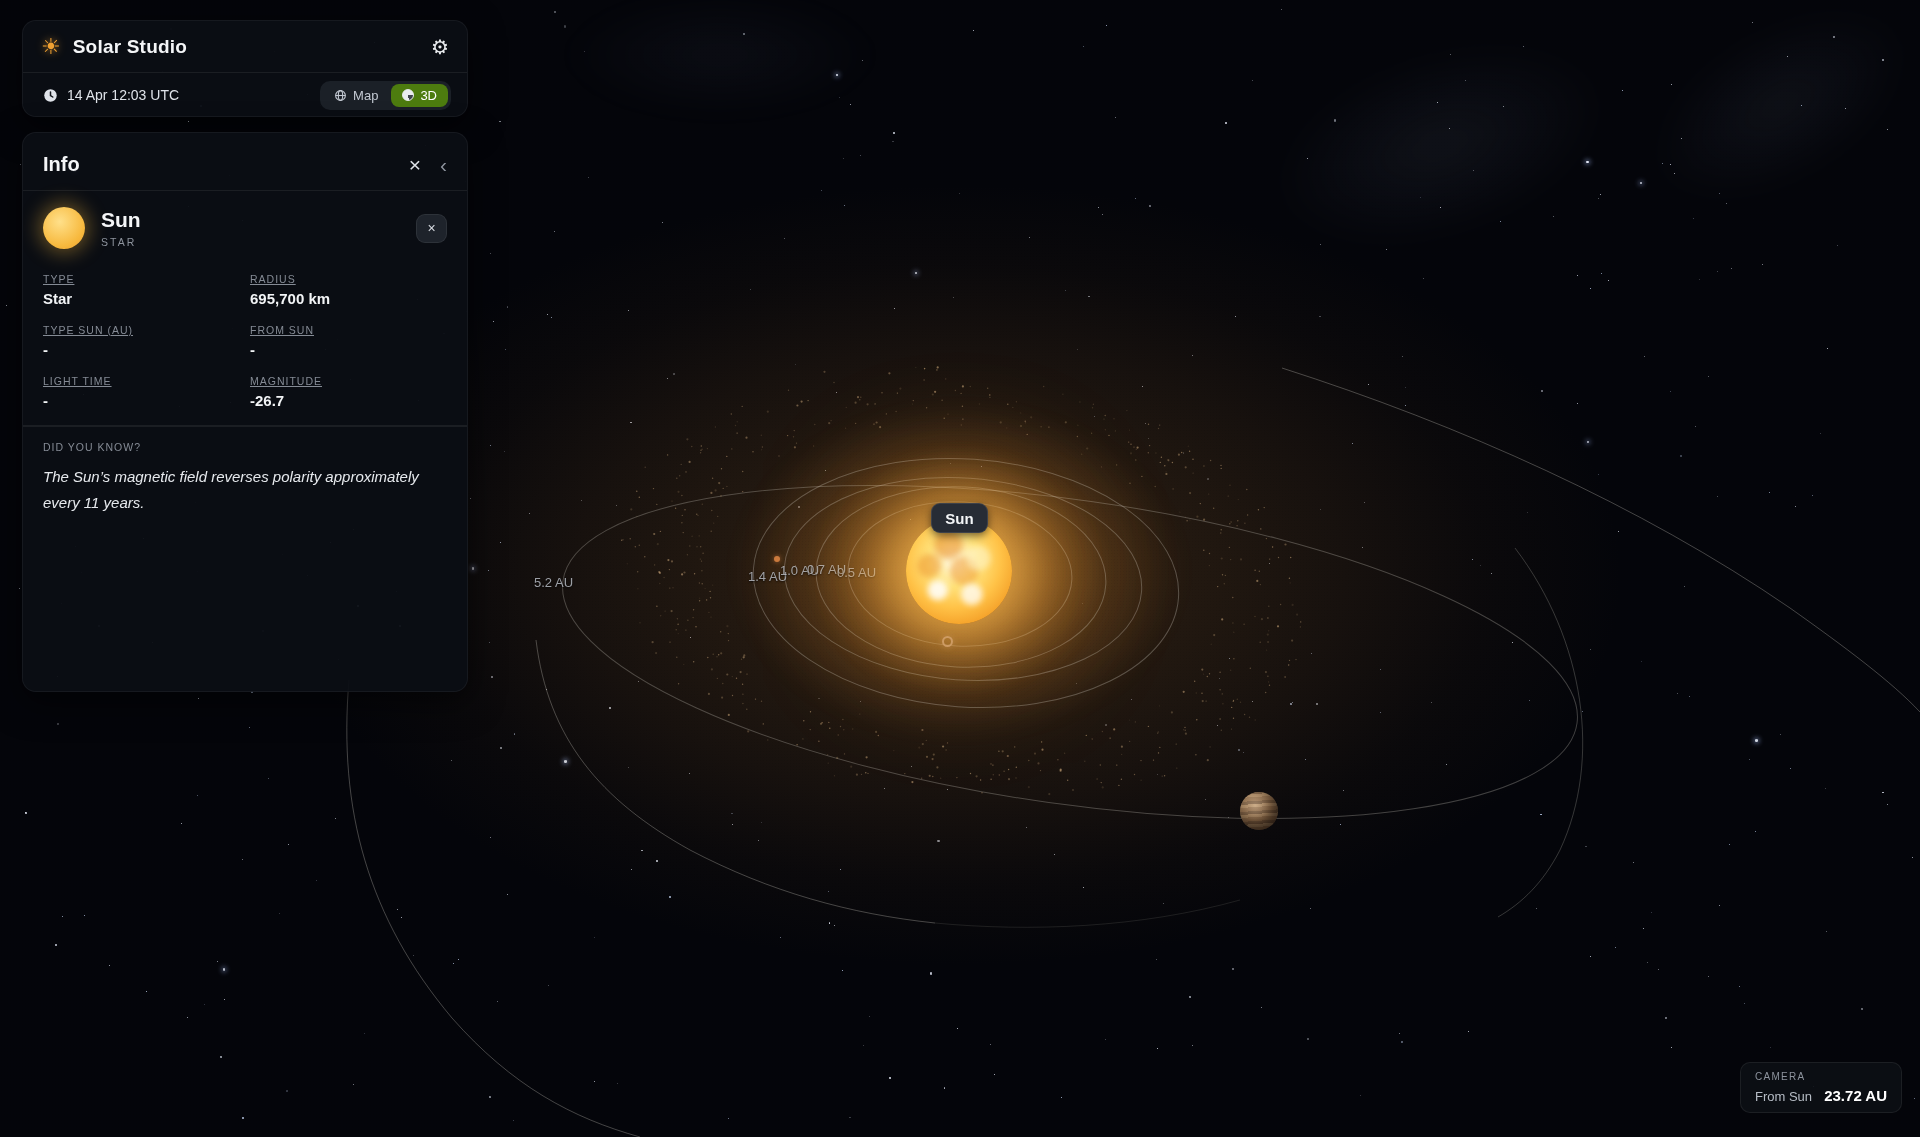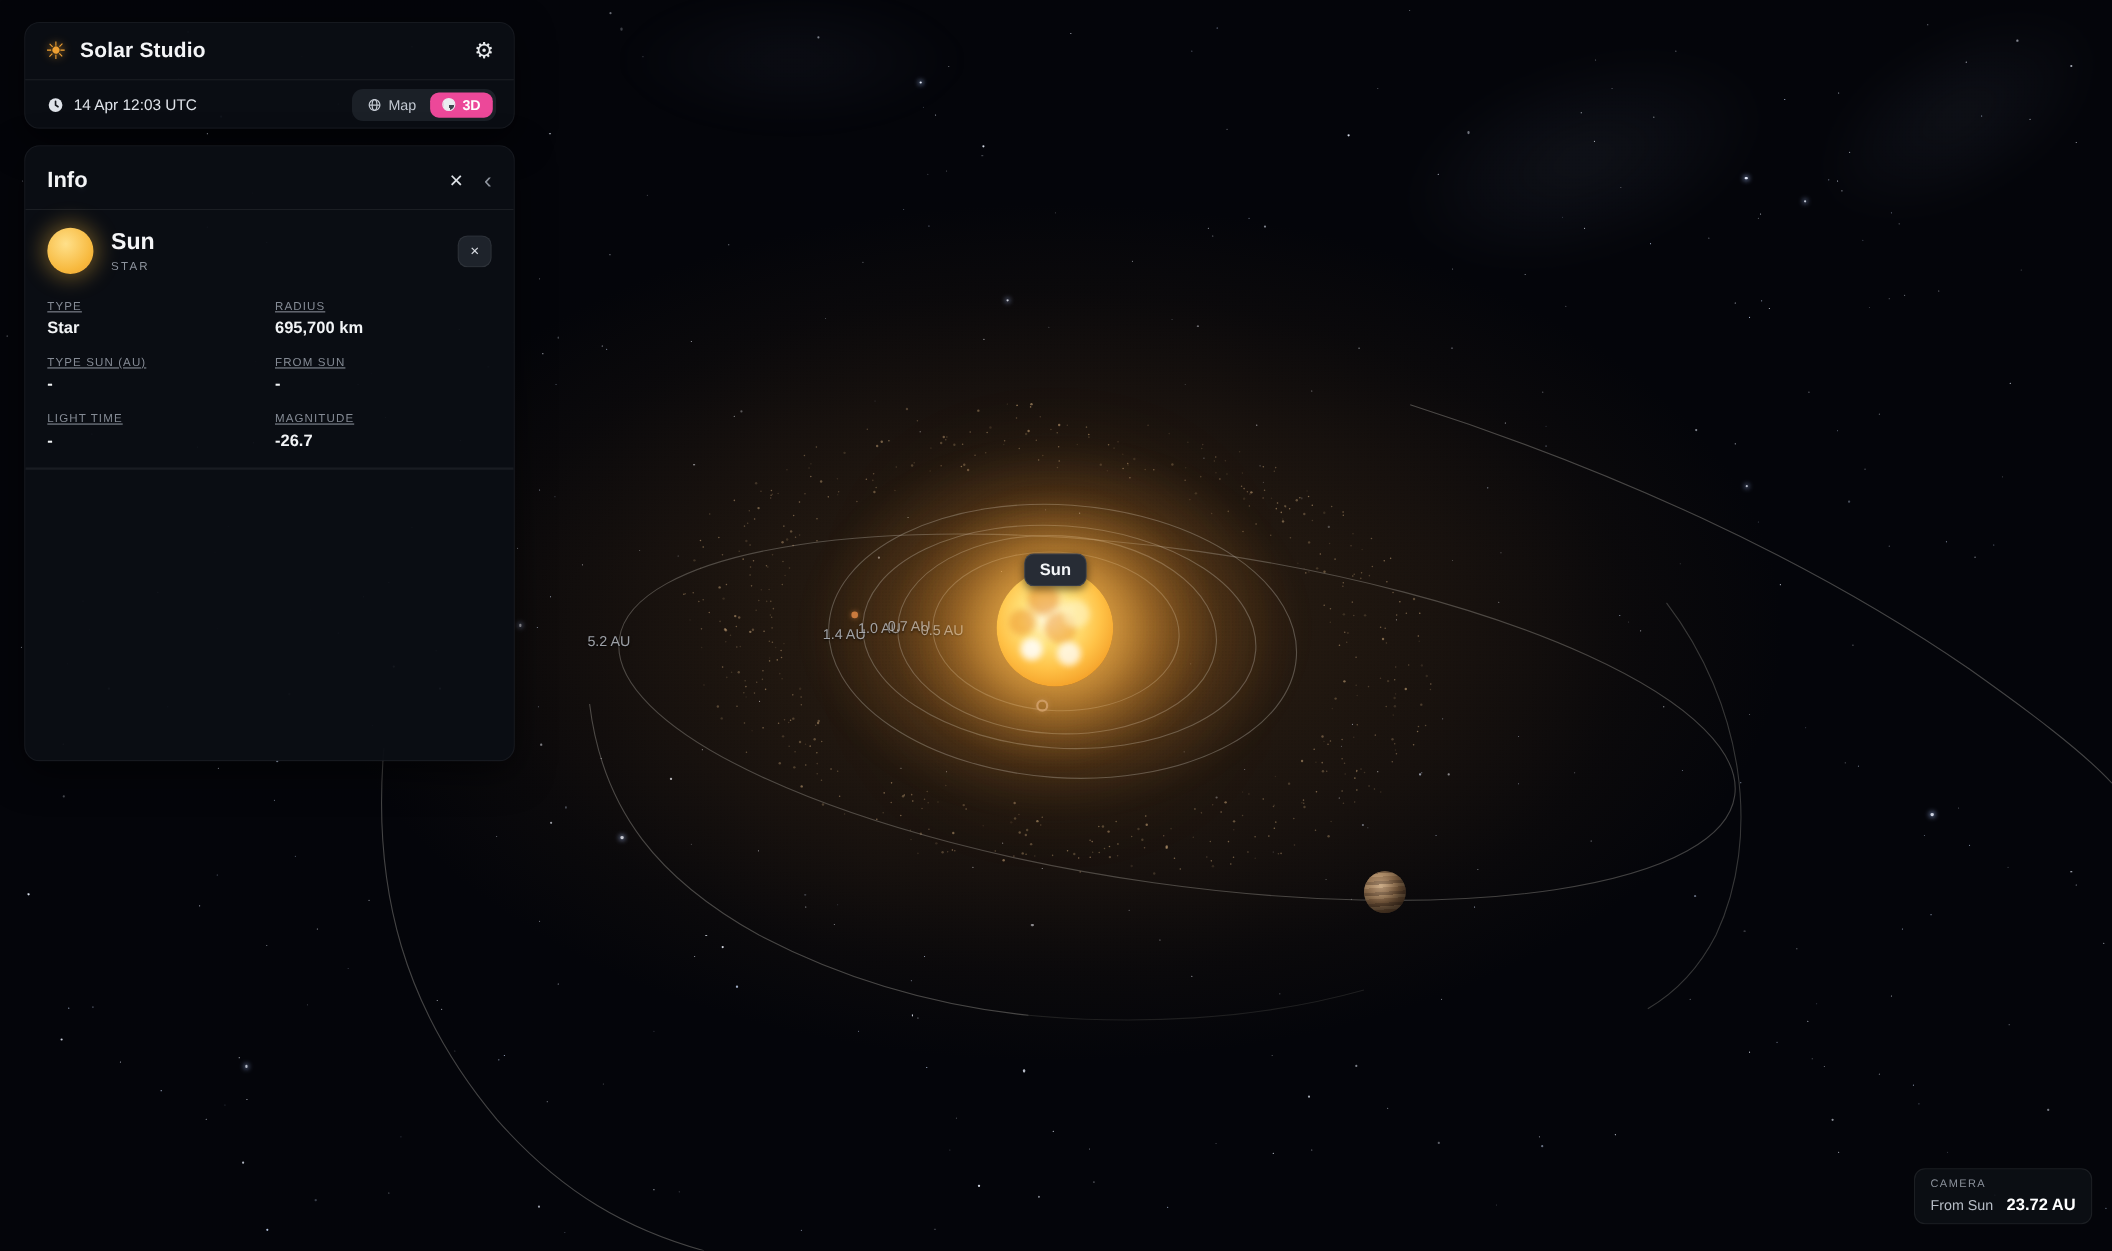--- a/index.html
+++ b/index.html
@@ -69,21 +69,21 @@
   .header-panel { left:22px; top:20px; width:446px; height:97px; }
   .hrow1 { height:51px; display:flex; align-items:center; padding:0 18px; gap:12px; }
   .sun-logo { font-size:22px; color:#f0a132; text-shadow:0 0 8px rgba(240,161,50,0.8); line-height:1; }
   .app-title { font-size:19px; font-weight:bold; color:#f4f5f7; flex:1; letter-spacing:0.2px; }
   .gear { font-size:20px; color:#e8eaed; cursor:pointer; line-height:1; }
   .hrow2 { height:44px; display:flex; align-items:center; padding:0 16px 0 20px; gap:9px; }
   .datetime { font-size:14px; color:#dfe3e9; flex:1; }
   .seg { display:flex; align-items:center; background:#1b2027; border-radius:10px; padding:3px; gap:2px; }
   .seg-btn { display:flex; align-items:center; gap:6px; border:0; background:transparent; color:#c3c9d2;
     font-family:inherit; font-size:13px; padding:4px 11px; border-radius:8px; cursor:pointer; }
-  .seg-btn.active { background:#ec4899; color:#ffffff; font-weight:bold; }
+  .seg-btn.active { background:#4d7c0f; color:#ffffff; font-weight:normal; }
   .sphere-icon { width:12px; height:12px; border-radius:50%; display:inline-block;
     background:conic-gradient(from 90deg, #3e444d 0 80deg, #e9ecf0 80deg 360deg); border:1px solid #e9ecf0; }
 
   .info-panel { left:22px; top:132px; width:446px; height:560px; overflow:hidden; }
   .ip-titlerow { display:flex; align-items:center; padding:20px 20px 14px 20px; }
   .ip-title { font-size:20px; font-weight:bold; color:#f4f5f7; flex:1; }
   .icon-x { font-size:21px; color:#dfe3e8; cursor:pointer; line-height:1; }
   .icon-chevron { font-size:21px; color:#8d939d; cursor:pointer; line-height:1; margin-left:19px; }
   .ip-objrow { display:flex; align-items:center; padding:16px 20px; gap:16px; }
   .avatar { width:42px; height:42px; border-radius:50%;
@@ -1137,20 +1137,24 @@
         <div class="stat-value">-</div>
       </div>
       <div class="stat">
         <div class="stat-label">MAGNITUDE</div>
         <div class="stat-value">-26.7</div>
       </div>
     </div>
 
     <div class="divider"></div>
     <div class="divider"></div>
+    <div class="ip-dyk">
+      <div class="dyk-label">DID YOU KNOW?</div>
+      <div class="dyk-text">The Sun’s magnetic field reverses polarity approximately every 11 years.</div>
+    </div>
   </div>
 
 
   <div class="camera-panel">
     <div class="cam-title">CAMERA</div>
     <div class="cam-row">
       <span class="cam-mode">From Sun</span>
       <span class="cam-dist">23.72 AU</span>
     </div>
   </div>

